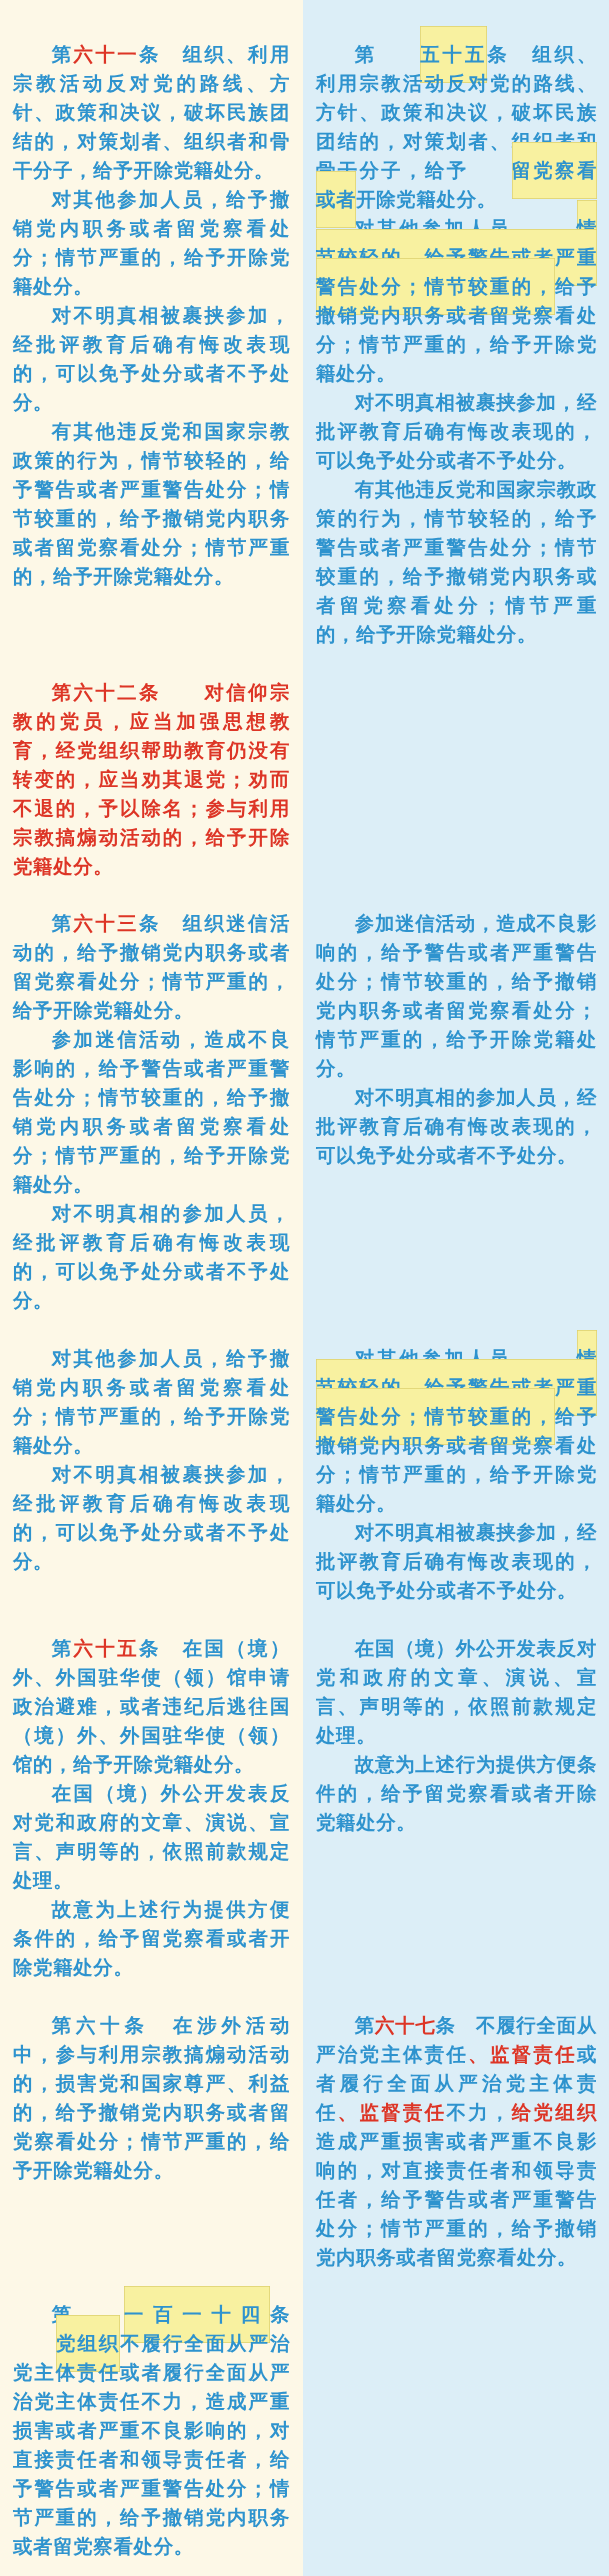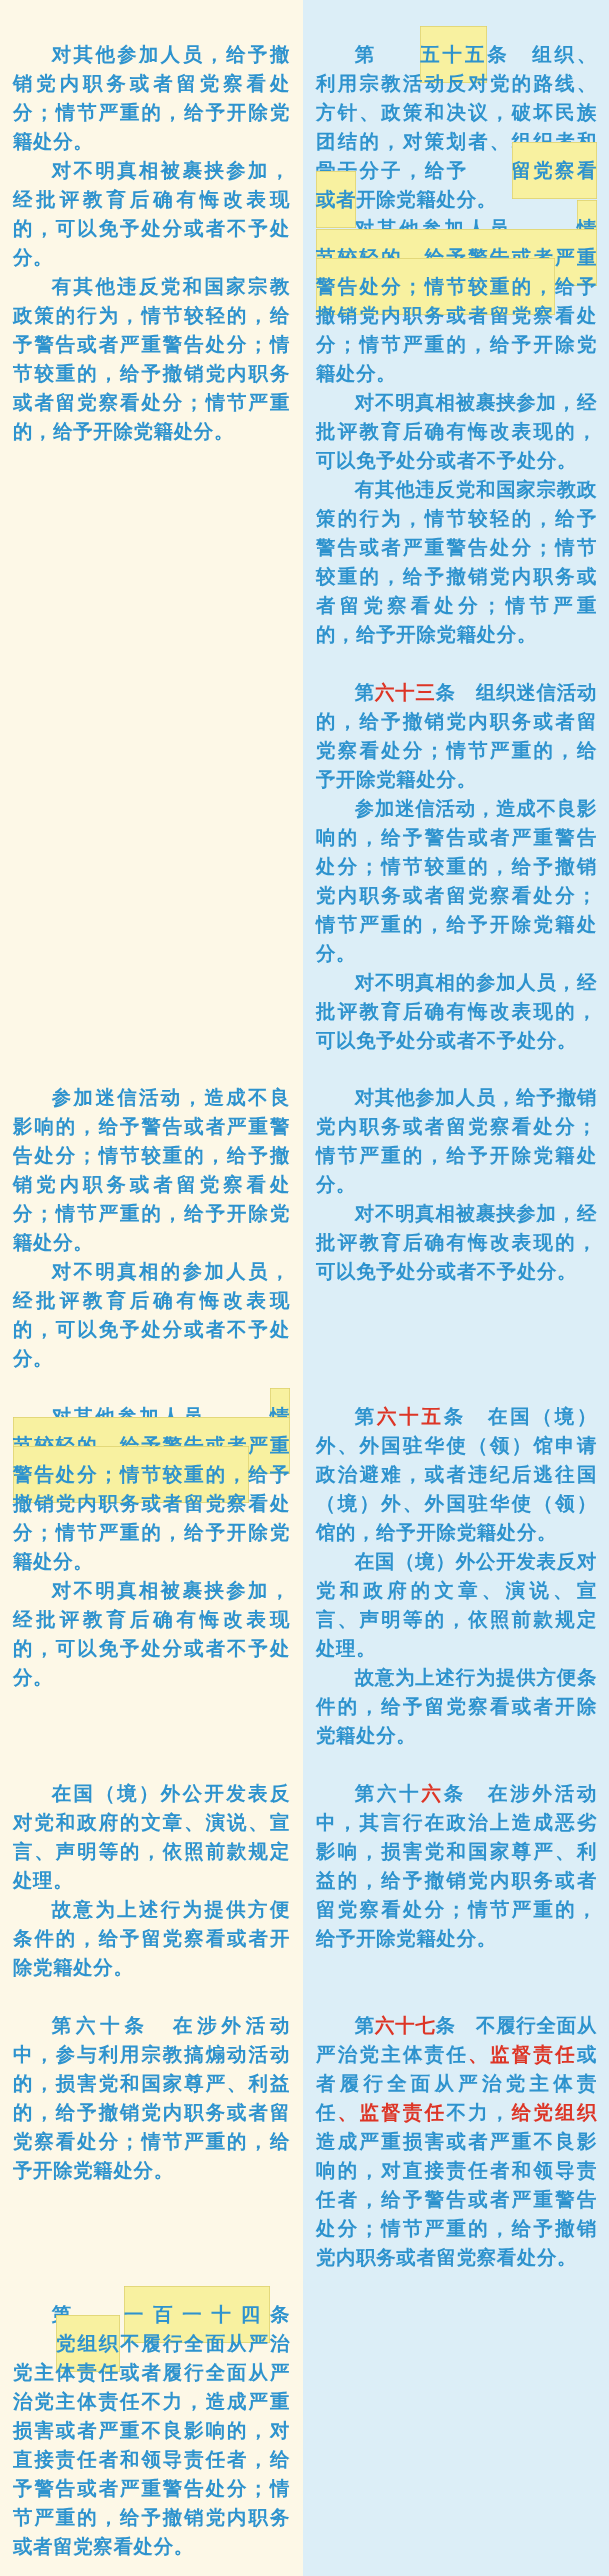--- a/index.html
+++ b/index.html
@@ -51,29 +51,33 @@
     padding: 17px 0;
     margin-left: 43px;
   }
 </style>
 </head>
 <body>
 
 <div class="page">
   <div class="comparison-grid">
       <div class="cell left">
+        <p class="para"><span class="normal">第</span><span class="red">六十一</span><span class="normal">条　组织、利用宗教活动反对党的路线、方针、政策和决议，破坏民族团结的，对策划者、组织者和骨干分子，给予开除党籍处分。</span></p>
         <p class="para"><span class="normal">对其他参加人员，给予撤销党内职务或者留党察看处分；情节严重的，给予开除党籍处分。</span></p>
         <p class="para"><span class="normal">对不明真相被裹挟参加，经批评教育后确有悔改表现的，可以免予处分或者不予处分。</span></p>
         <p class="para"><span class="normal">有其他违反党和国家宗教政策的行为，情节较轻的，给予警告或者严重警告处分；情节较重的，给予撤销党内职务或者留党察看处分；情节严重的，给予开除党籍处分。</span></p>
       </div>
       <div class="cell right">
         <p class="para"><span class="normal">第</span><span class="highlight">五十五</span><span class="normal">条　组织、利用宗教活动反对党的路线、方针、政策和决议，破坏民族团结的，对策划者、组织者和骨干分子，给予</span><span class="highlight">留党察看或者</span><span class="normal">开除党籍处分。</span></p>
         <p class="para"><span class="normal">对其他参加人员，</span><span class="highlight">情节较轻的，给予警告或者严重警告处分；情节较重的，</span><span class="normal">给予撤销党内职务或者留党察看处分；情节严重的，给予开除党籍处分。</span></p>
         <p class="para"><span class="normal">对不明真相被裹挟参加，经批评教育后确有悔改表现的，可以免予处分或者不予处分。</span></p>
         <p class="para"><span class="normal">有其他违反党和国家宗教政策的行为，情节较轻的，给予警告或者严重警告处分；情节较重的，给予撤销党内职务或者留党察看处分；情节严重的，给予开除党籍处分。</span></p>
+      </div>
+      <div class="cell left">
+        <p class="para"><span class="red">第六十二条　　对信仰宗教的党员，应当加强思想教育，经党组织帮助教育仍没有转变的，应当劝其退党；劝而不退的，予以除名；参与利用宗教搞煽动活动的，给予开除党籍处分。</span></p>
       </div>
       <div class="cell right"></div>
       <div class="cell left">
         <p class="para"><span class="normal">第</span><span class="red">六十三</span><span class="normal">条　组织迷信活动的，给予撤销党内职务或者留党察看处分；情节严重的，给予开除党籍处分。</span></p>
         <p class="para"><span class="normal">参加迷信活动，造成不良影响的，给予警告或者严重警告处分；情节较重的，给予撤销党内职务或者留党察看处分；情节严重的，给予开除党籍处分。</span></p>
         <p class="para"><span class="normal">对不明真相的参加人员，经批评教育后确有悔改表现的，可以免予处分或者不予处分。</span></p>
       </div>
       <div class="cell right">
         <p class="para"><span class="normal">参加迷信活动，造成不良影响的，给予警告或者严重警告处分；情节较重的，给予撤销党内职务或者留党察看处分；情节严重的，给予开除党籍处分。</span></p>
         <p class="para"><span class="normal">对不明真相的参加人员，经批评教育后确有悔改表现的，可以免予处分或者不予处分。</span></p>
@@ -88,23 +92,20 @@
       </div>
       <div class="cell left">
         <p class="para"><span class="normal">第</span><span class="red">六十五</span><span class="normal">条　在国（境）外、外国驻华使（领）馆申请政治避难，或者违纪后逃往国（境）外、外国驻华使（领）馆的，给予开除党籍处分。</span></p>
         <p class="para"><span class="normal">在国（境）外公开发表反对党和政府的文章、演说、宣言、声明等的，依照前款规定处理。</span></p>
         <p class="para"><span class="normal">故意为上述行为提供方便条件的，给予留党察看或者开除党籍处分。</span></p>
       </div>
       <div class="cell right">
         <p class="para"><span class="normal">在国（境）外公开发表反对党和政府的文章、演说、宣言、声明等的，依照前款规定处理。</span></p>
         <p class="para"><span class="normal">故意为上述行为提供方便条件的，给予留党察看或者开除党籍处分。</span></p>
       </div>
-      <div class="cell left">
-        <p class="para"><span class="normal">第六十</span><span class="red">六</span><span class="normal">条　在涉外活动中，其言行在政治上造成恶劣影响，损害党和国家尊严、利益的，给予撤销党内职务或者留党察看处分；情节严重的，给予开除党籍处分。</span></p>
-      </div>
       <div class="cell right">
         <p class="para"><span class="normal">第六十条　在涉外活动中，参与利用宗教搞煽动活动的，损害党和国家尊严、利益的，给予撤销党内职务或者留党察看处分；情节严重的，给予开除党籍处分。</span></p>
       </div>
       <div class="cell left">
         <p class="para"><span class="normal">第</span><span class="red">六十七</span><span class="normal">条　不履行全面从严治党主体责任</span><span class="red">、监督责任</span><span class="normal">或者履行全面从严治党主体责任</span><span class="red">、监督责任</span><span class="normal">不力，</span><span class="red">给党组织</span><span class="normal">造成严重损害或者严重不良影响的，对直接责任者和领导责任者，给予警告或者严重警告处分；情节严重的，给予撤销党内职务或者留党察看处分。</span></p>
       </div>
       <div class="cell right">
         <p class="para"><span class="normal">第</span><span class="highlight">一百一十四</span><span class="normal">条　</span><span class="highlight">党组织</span><span class="normal">不履行全面从严治党主体责任或者履行全面从严治党主体责任不力，造成严重损害或者严重不良影响的，对直接责任者和领导责任者，给予警告或者严重警告处分；情节严重的，给予撤销党内职务或者留党察看处分。</span></p>
       </div>
     </div>

